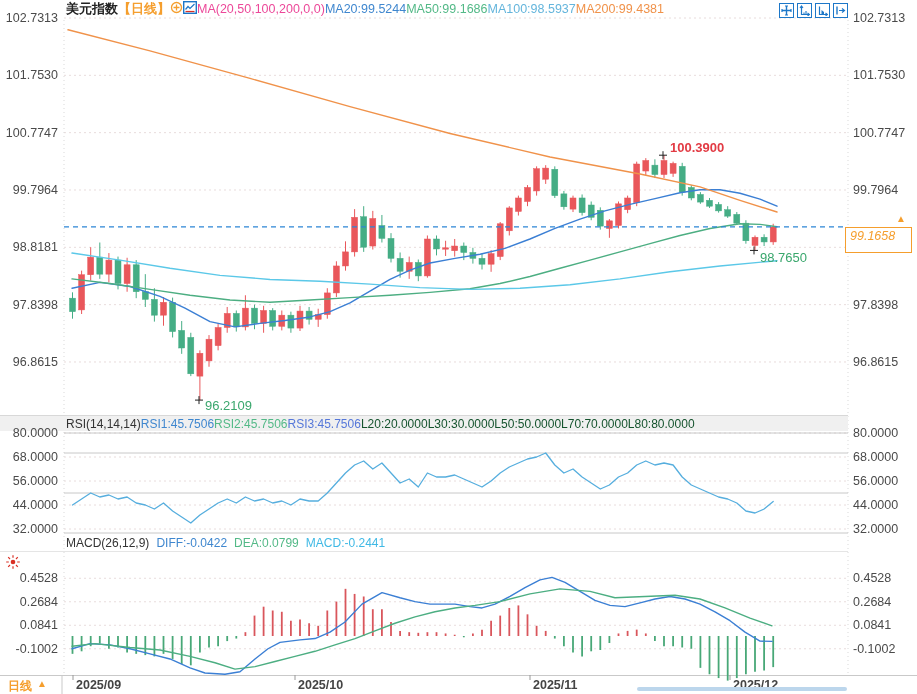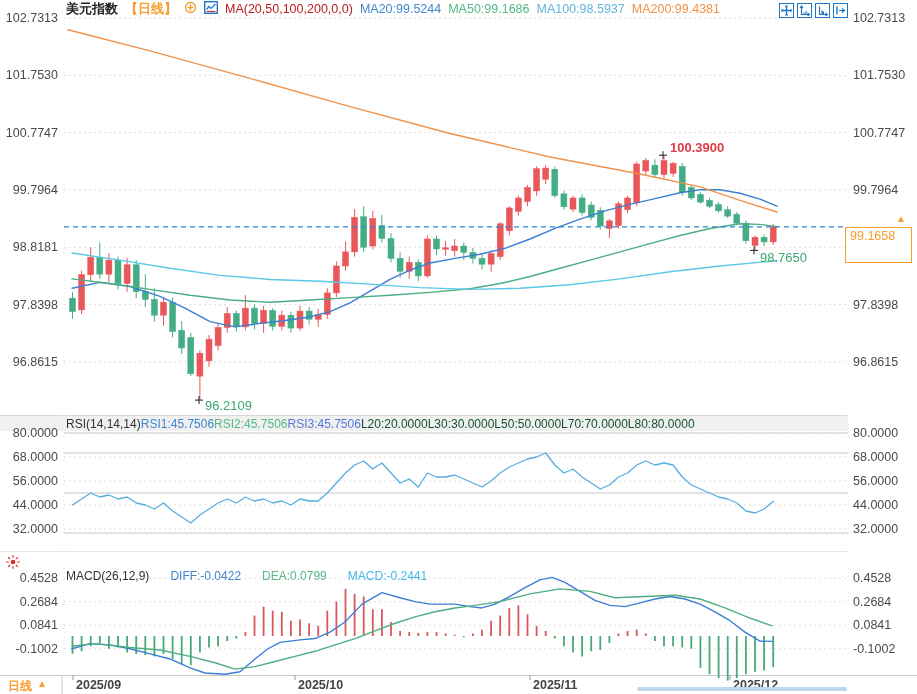--- a/index.html
+++ b/index.html
@@ -1,42 +1,42 @@
 <!DOCTYPE html>
 <html><head>
 <meta charset="utf-8">
 <style>
   * { margin:0; padding:0; box-sizing:border-box; }
   html,body { width:917px; height:694px; overflow:hidden; background:#fff;
               font-family:"Liberation Sans", sans-serif; }
   #app { position:relative; width:917px; height:694px; background:#fff; }
   #chart-svg { position:absolute; left:0; top:0; z-index:2; }
   .hrow { position:absolute; display:flex; align-items:center; white-space:nowrap; z-index:3; }
-  .main-header { left:66px; top:1px; gap:7px; font-size:13px; height:16px; }
+  .main-header { left:66px; top:1px; font-size:13px; height:16px; }
   .sym { font-weight:bold; color:#222; }
   .period { font-weight:bold; color:#f59e2d; }
-  .ma-set { color:#b91c1c; font-size:12.5px;text-align:right; }
+  .ma-set { color:#ec4899; font-size:12.5px;text-align:right; }
   .c-ma20 { color:#3f87cf; font-size:12.5px; }
   .c-ma50 { color:#53b987; font-size:12.5px; }
   .c-ma100 { color:#64b5dc; font-size:12.5px;text-align:center; }
   .c-ma200 { color:#f0924a; font-size:12.5px; }
   .toolbar { left:779px; top:3px; gap:3px; z-index:3; }
   .tbtn { width:15px; height:15px; border:1.5px solid #1d77c8; background:#fff;
           display:flex; align-items:center; justify-content:center; cursor:pointer; }
   .rsi-header { left:66px; top:417px; font-size:12px; height:13px; }
-  .macd-header { left:66px; top:569px; gap:21px; font-size:12px; height:13px; }
+  .macd-header { left:66px; top:536px; gap:7px; font-size:12px; height:13px; }
   .t-dark { color:#333; }
   .t-blue { color:#3f87cf; }
   .t-green { color:#53b987; }
   .t-blue2 { color:#5577d9; }
   .t-gray { color:#14532d; }
   .t-cyan { color:#3fb9e5; }
-  .price-tag { position:absolute; left:845px; top:227px; width:67px; height:36px;
+  .price-tag { position:absolute; left:845px; top:227px; width:67px; height:26px;
                border:1px solid #f59e2d; background:#fff; color:#f59e2d;
-               font-size:12.5px; line-height:17px; padding-left:4px; z-index:5; }
+               font-size:12.5px; line-height:17px; padding-left:4px; z-index:5;font-style:italic; }
   .tag-arrow { position:absolute; left:896px; top:213px; color:#f59e2d;
                font-size:10px; z-index:5; }
   .bl-corner { position:absolute; left:8px; top:678px; color:#f59e2d; font-weight:bold;
                font-size:12px; z-index:3; display:flex; gap:5px; }
   .bl-corner .tri { font-size:10px; }
   .watermark { position:absolute; left:783px; top:632px; font-size:36px; font-weight:bold;
                color:rgba(186,173,160,0.55); letter-spacing:2px; z-index:6;
                pointer-events:none; }
   .scroll-thumb { position:absolute; left:637px; top:687px; width:210px; height:4px;
                   background:#bcd6ec; border-radius:2px; z-index:3; }

